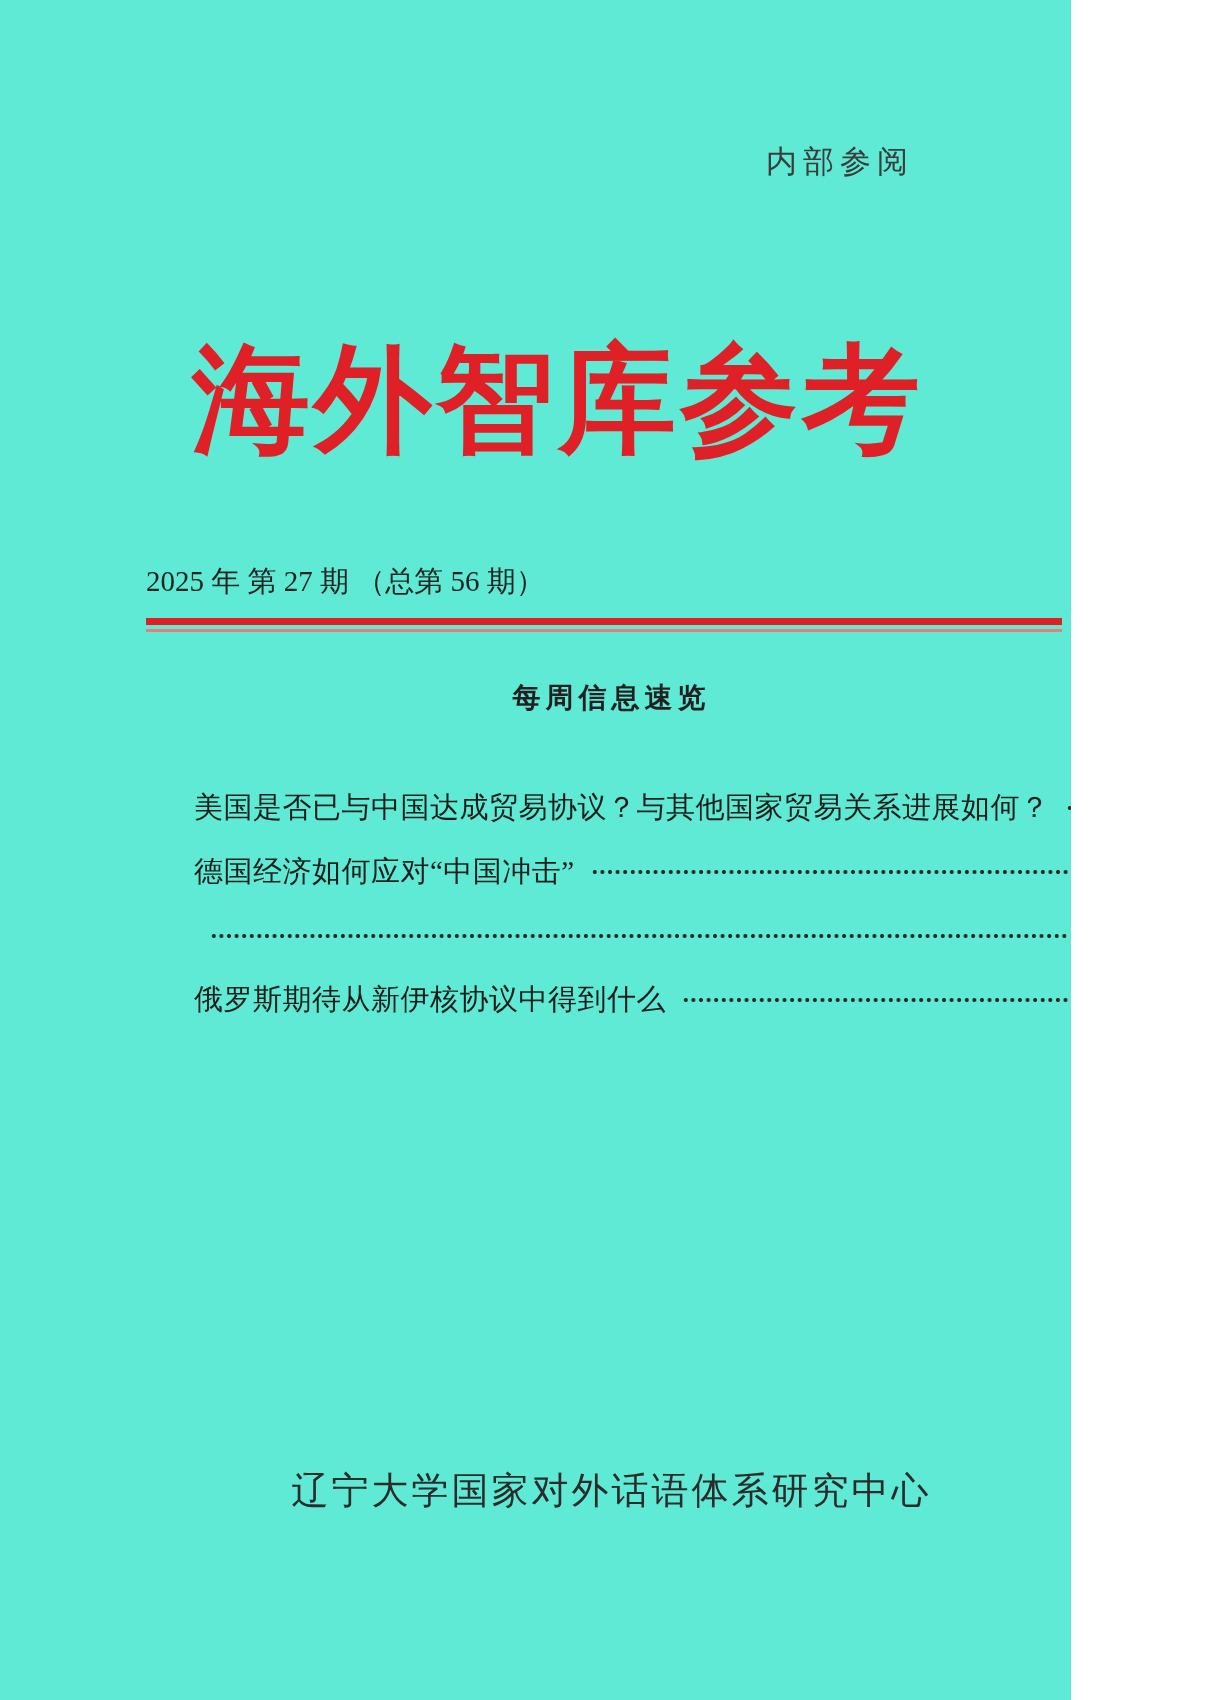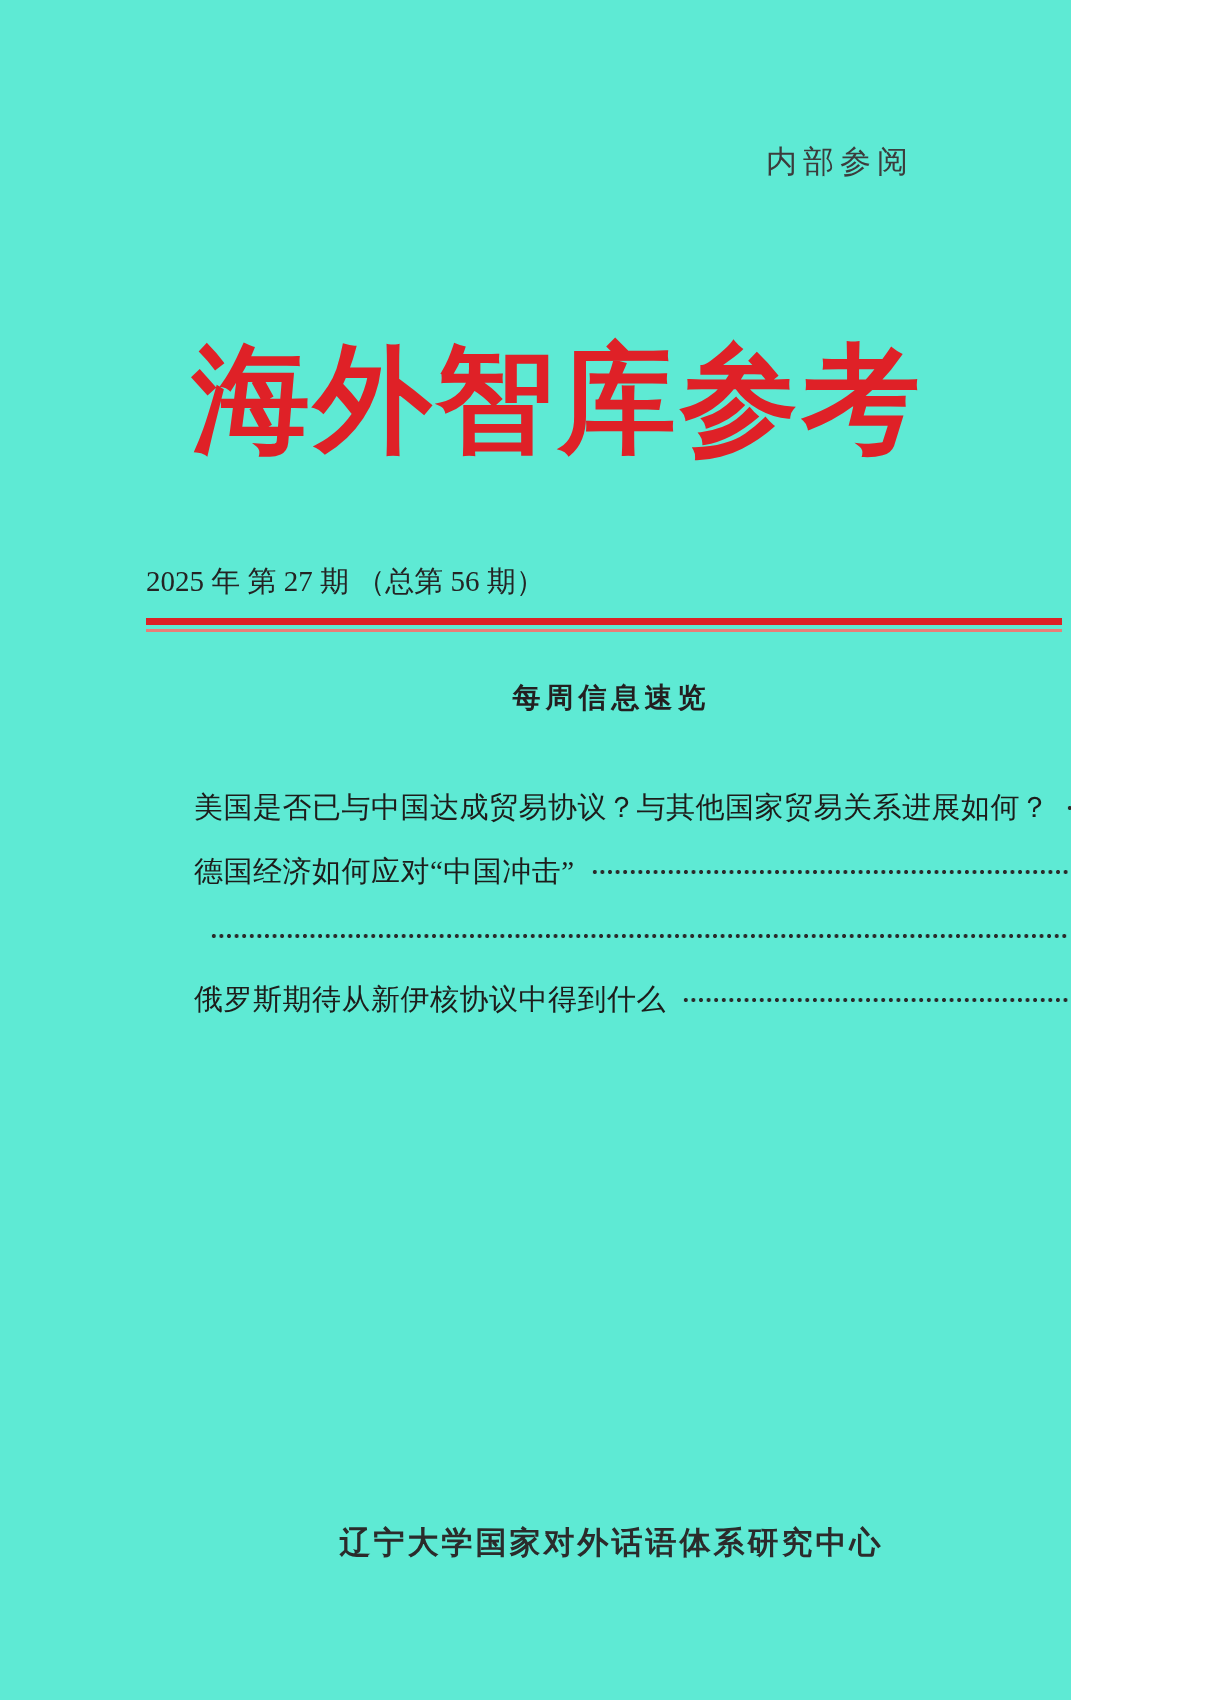--- a/index.html
+++ b/index.html
@@ -103,27 +103,27 @@
     background-position: left center;
     min-width: 20px;
   }
   .toc-page {
     white-space: nowrap;
     flex: 0 0 auto;
     font-size: 29px;
   }
   .footer-org {
     position: absolute;
-    top: 1522px;
+    top: 1466px;
     left: 0;
     width: 1223px;
     text-align: center;
     font-family: "Liberation Sans", "DejaVu Sans", sans-serif;
-    font-weight: bold;
-    font-size: 31px;
+    font-weight: normal;
+    font-size: 37px;
     letter-spacing: 3px;
     color: #2b2b2b;
   }
 </style>
 </head>
 <body>
 
 <div class="page">
 
   <div class="corner-label">内部参阅</div>

